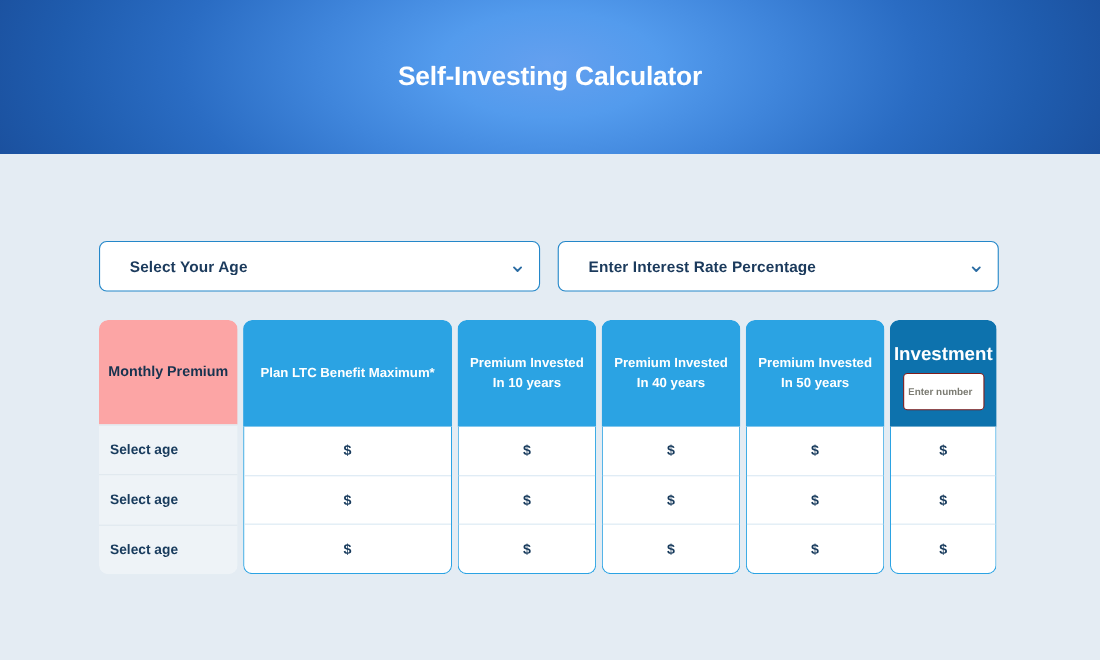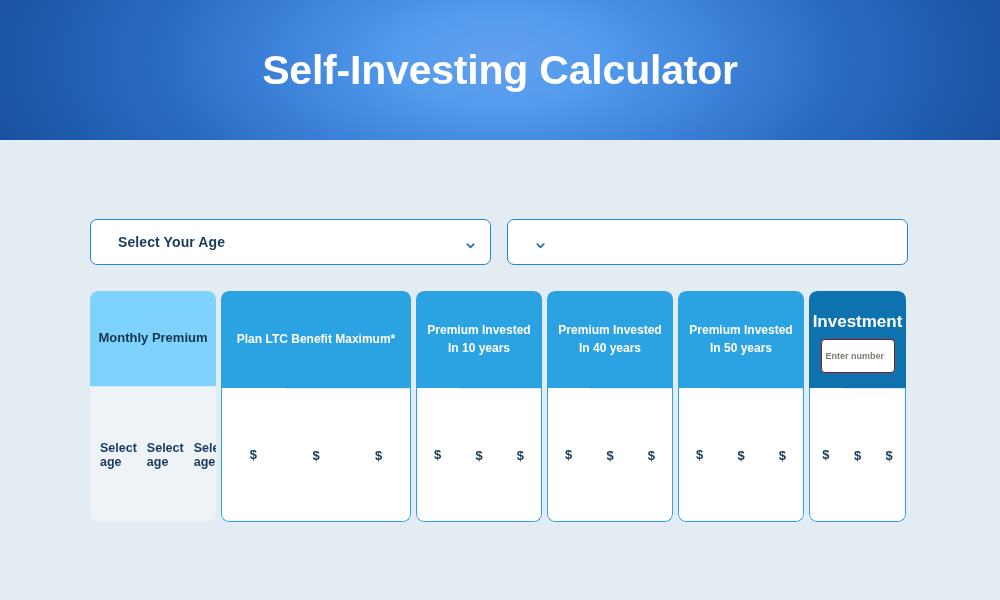--- a/index.html
+++ b/index.html
@@ -30,21 +30,21 @@
         #2a6cc3 54%,
         #1f5cae 72%,
         #1a4e9b 88%,
         #17478f 100%);
     display: flex;
     align-items: center;
     justify-content: center;
   }
   #banner-title {
     color: #ffffff;
-    font-size: 41px;
+    font-size: 24px;
     font-weight: bold;
     letter-spacing: -0.2px;
     text-align: center;
     line-height: 1;
   }
 
   
   #controls {
     position: absolute;
     left: 90px;
@@ -116,21 +116,21 @@
     justify-content: center;
     text-align: center;
     font-size: 12px;
     font-weight: bold;
     line-height: 1.45;
     padding: 0 7px;
   }
 
   .col-premium .col-head {
     height: 95px;
-    background: #7dd3fc;
+    background: #fca5a5;
     color: #17334f;
     border-radius: 8px 8px 0 0;
     font-size: 13px;
   }
 
   .head-blue {
     height: 97px;
     background: #2ba3e3;
     color: #ffffff;
     border-radius: 8px 8px 0 0;
@@ -158,21 +158,21 @@
     color: #1b3a5c;
     padding: 16px 4px;
     outline: none;
   }
   .invest-input::placeholder { color: #7b7b72; font-weight: bold; }
 
   
   .col-body {
     flex: 1;
     display: flex;
-    flex-direction: row;
+    flex-direction: column;
     background: #ffffff;
     border: 1.6px solid #2ba3e3;
     border-top: none;
     border-radius: 0 0 8px 8px;
   }
   .col-premium .col-body {
     background: #eef3f7;
     border: none;
     border-radius: 0 0 8px 8px;
   }
@@ -209,20 +209,21 @@
   <div class="select-field">
     <span class="select-label">Select Your Age</span>
     <span class="chevron">
       <svg viewBox="0 0 12 12" width="11" height="11" fill="none" stroke="currentColor" stroke-width="1.9" stroke-linecap="round" stroke-linejoin="round">
         <path d="M2.5 4.5 L6 8 L9.5 4.5"></path>
       </svg>
     </span>
   </div>
 
   <div class="select-field">
+    <span class="select-label">Enter Interest Rate Percentage</span>
     <span class="chevron">
       <svg viewBox="0 0 12 12" width="11" height="11" fill="none" stroke="currentColor" stroke-width="1.9" stroke-linecap="round" stroke-linejoin="round">
         <path d="M2.5 4.5 L6 8 L9.5 4.5"></path>
       </svg>
     </span>
   </div>
 
 </div>
 
 <div id="table">

